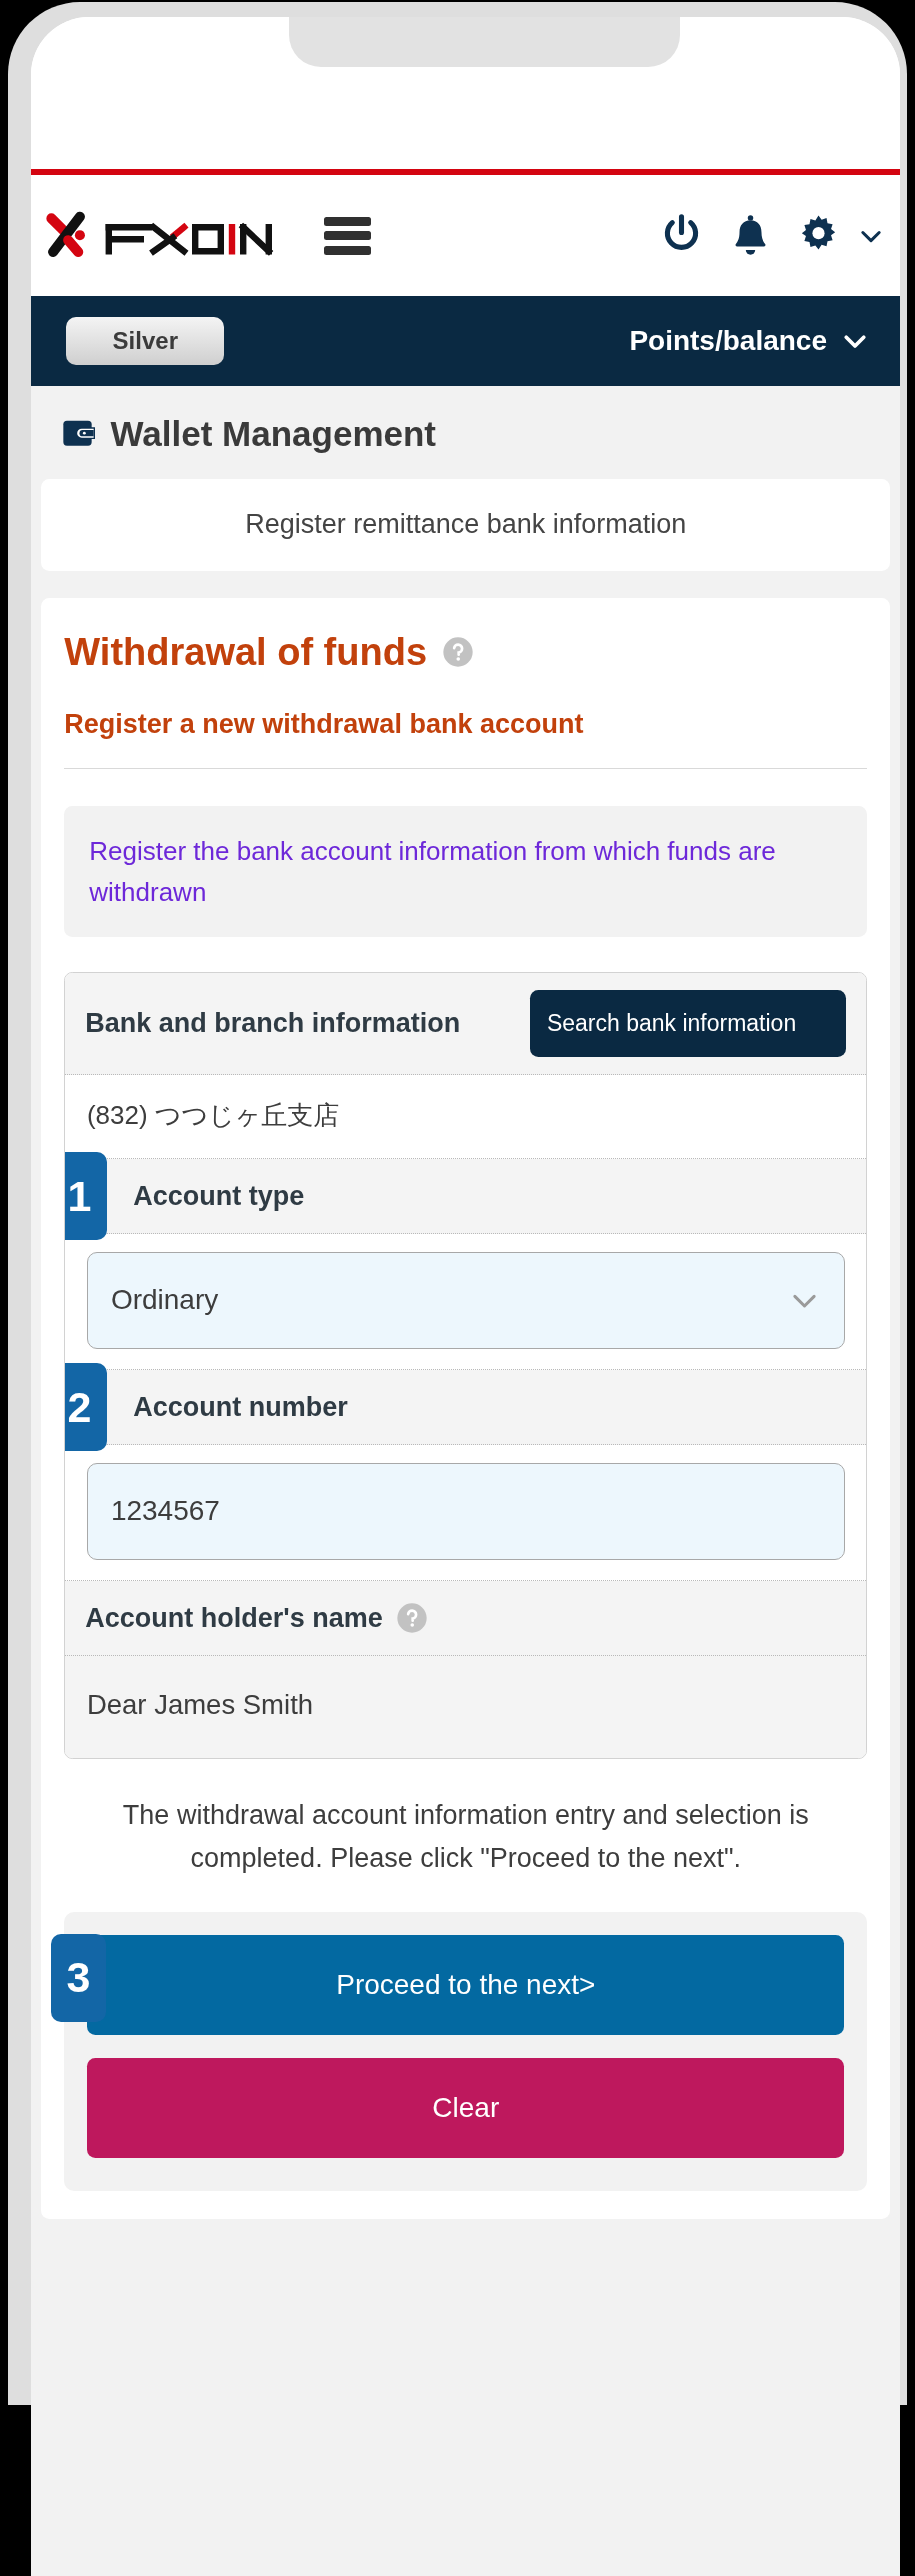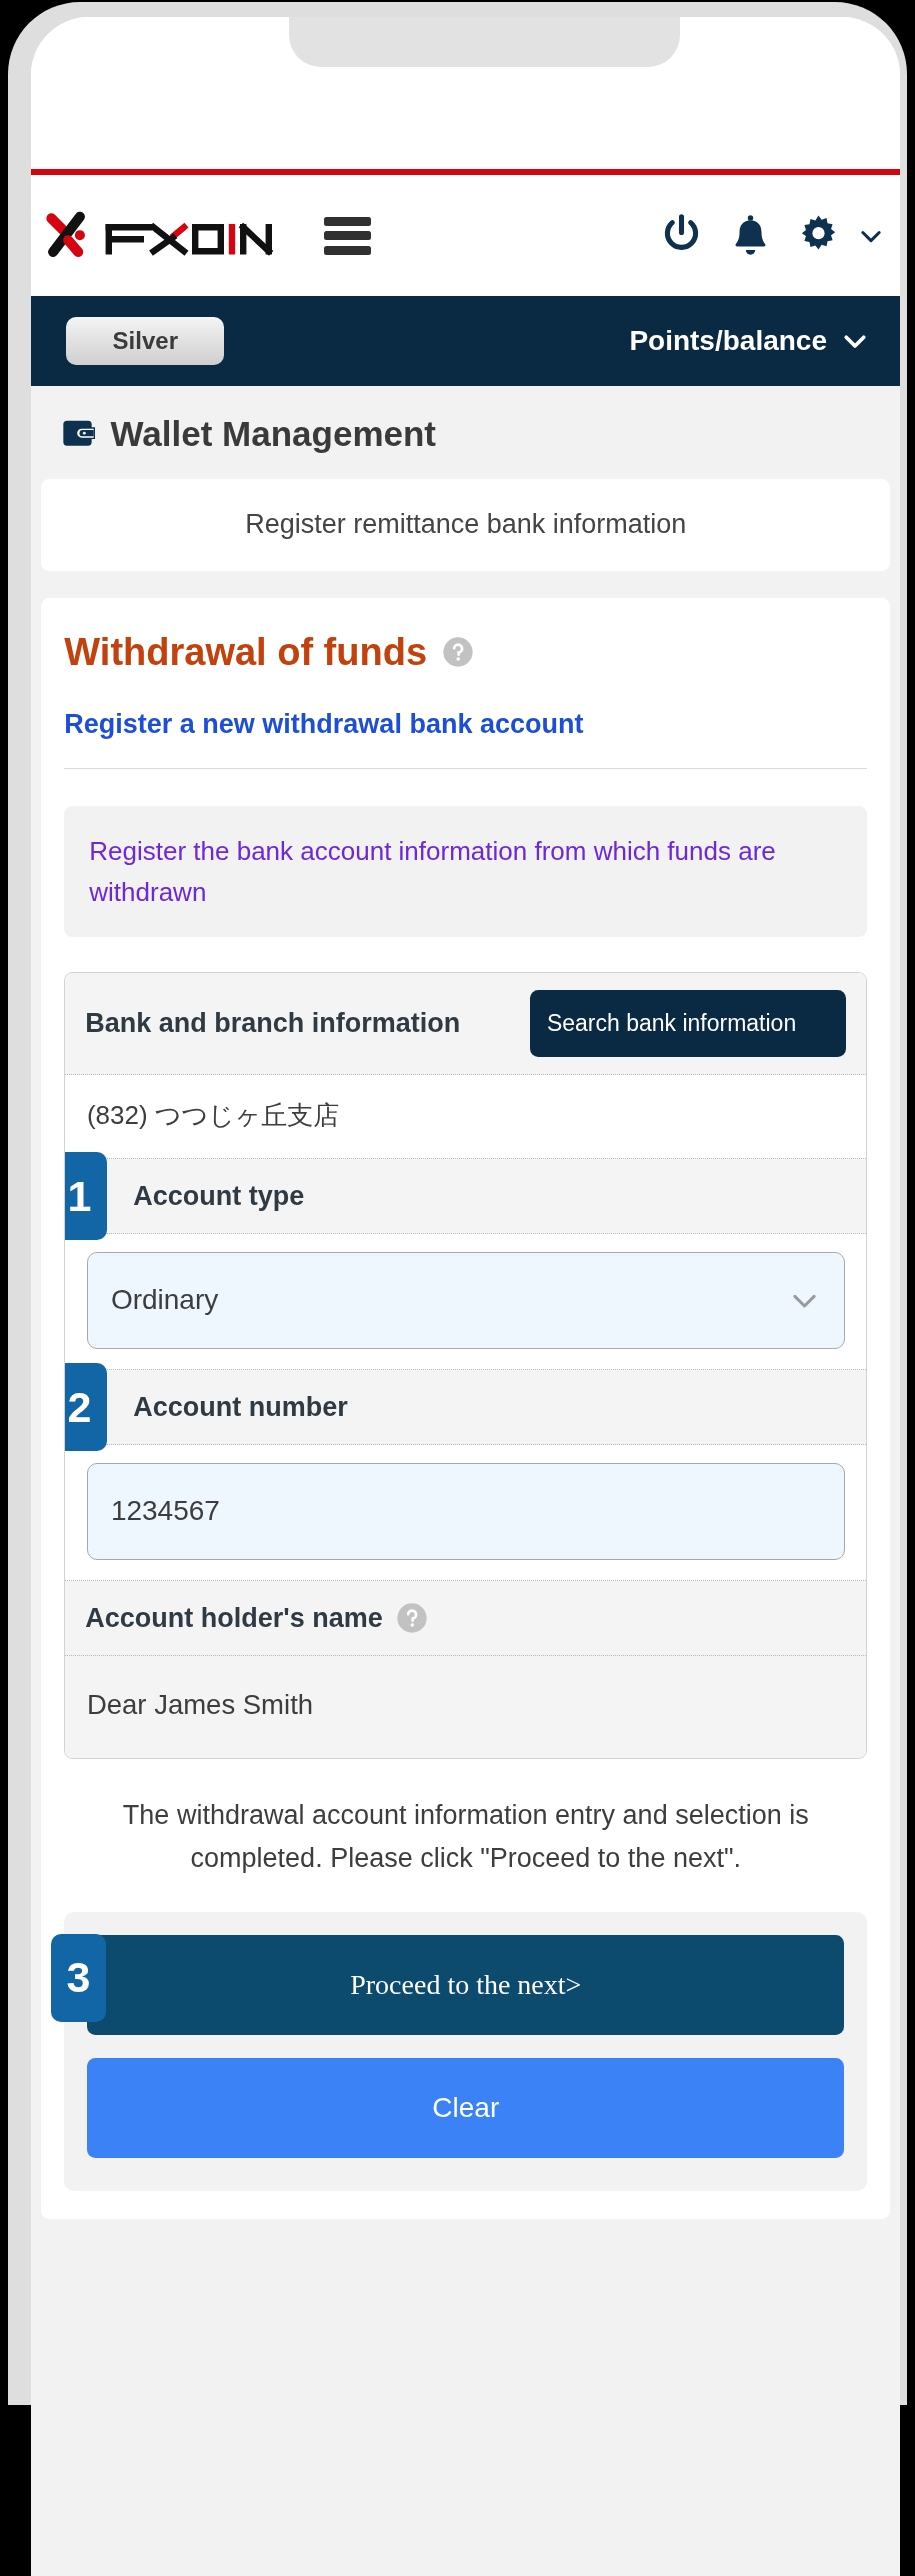--- a/index.html
+++ b/index.html
@@ -139,21 +139,21 @@
     border-radius: 8.3px;
     padding: 33px 23px 28px 23px;
   }
   #section-title-row {
     display: flex; align-items: center; gap: 15px;
   }
   #section-title { font-size: 38px; font-weight: bold; color: #c2410c; }
   .help-icon { width: 32px; height: 32px; flex: none; cursor: pointer; }
   #section-sub {
     margin-top: 35px;
-    font-size: 27px; font-weight: bold; color: #1d4ed8;
+    font-size: 27px; font-weight: bold; color: #c2410c;
   }
   #divider {
     margin-top: 28px;
     height: 1.7px; background: #d9d9d9;
   }
 
   
   #info-box {
     margin-top: 37px;
     background: #f2f2f2;
@@ -245,29 +245,29 @@
 
   
   #action-panel {
     margin-top: 32px;
     background: #f2f2f2;
     border-radius: 10px;
     padding: 23px 23px 33px 23px;
   }
   #proceed-btn {
     width: 100%; height: 100px;
-    background: #0c4a6e; color: #ffffff;
+    background: #0369a1; color: #ffffff;
     border: none; border-radius: 8.3px;
-    font-family: Liberation Serif, serif; font-size: 28px;
+    font-family: Liberation Sans, sans-serif; font-size: 28px;
     cursor: pointer;
   }
   #clear-btn {
     margin-top: 23px;
     width: 100%; height: 100px;
-    background: #3b82f6; color: #ffffff;
+    background: #be185d; color: #ffffff;
     border: none; border-radius: 8.3px;
     font-family: inherit; font-size: 28px;
     cursor: pointer;
   }
 
   .rel { position: relative; }
 </style>
 </head>
 <body>
 

